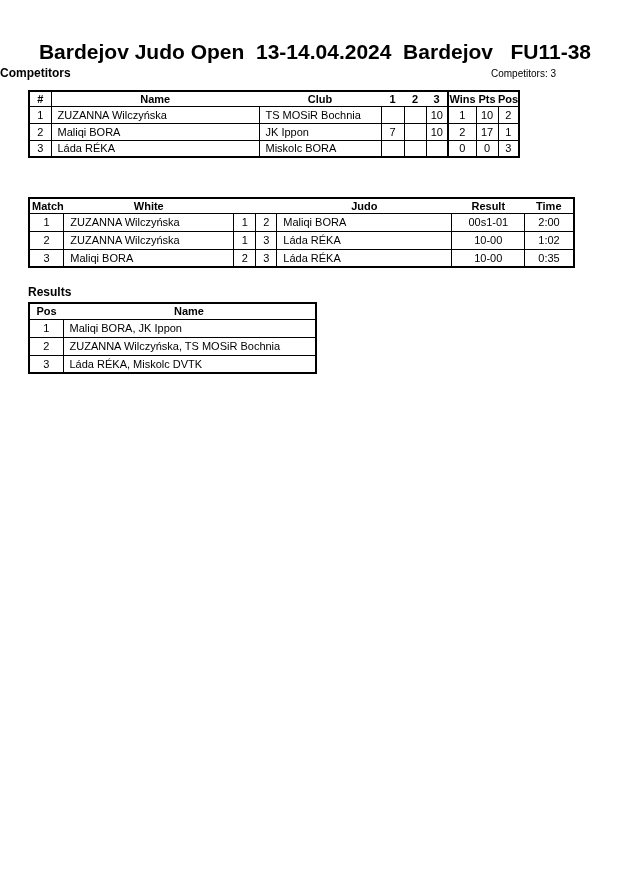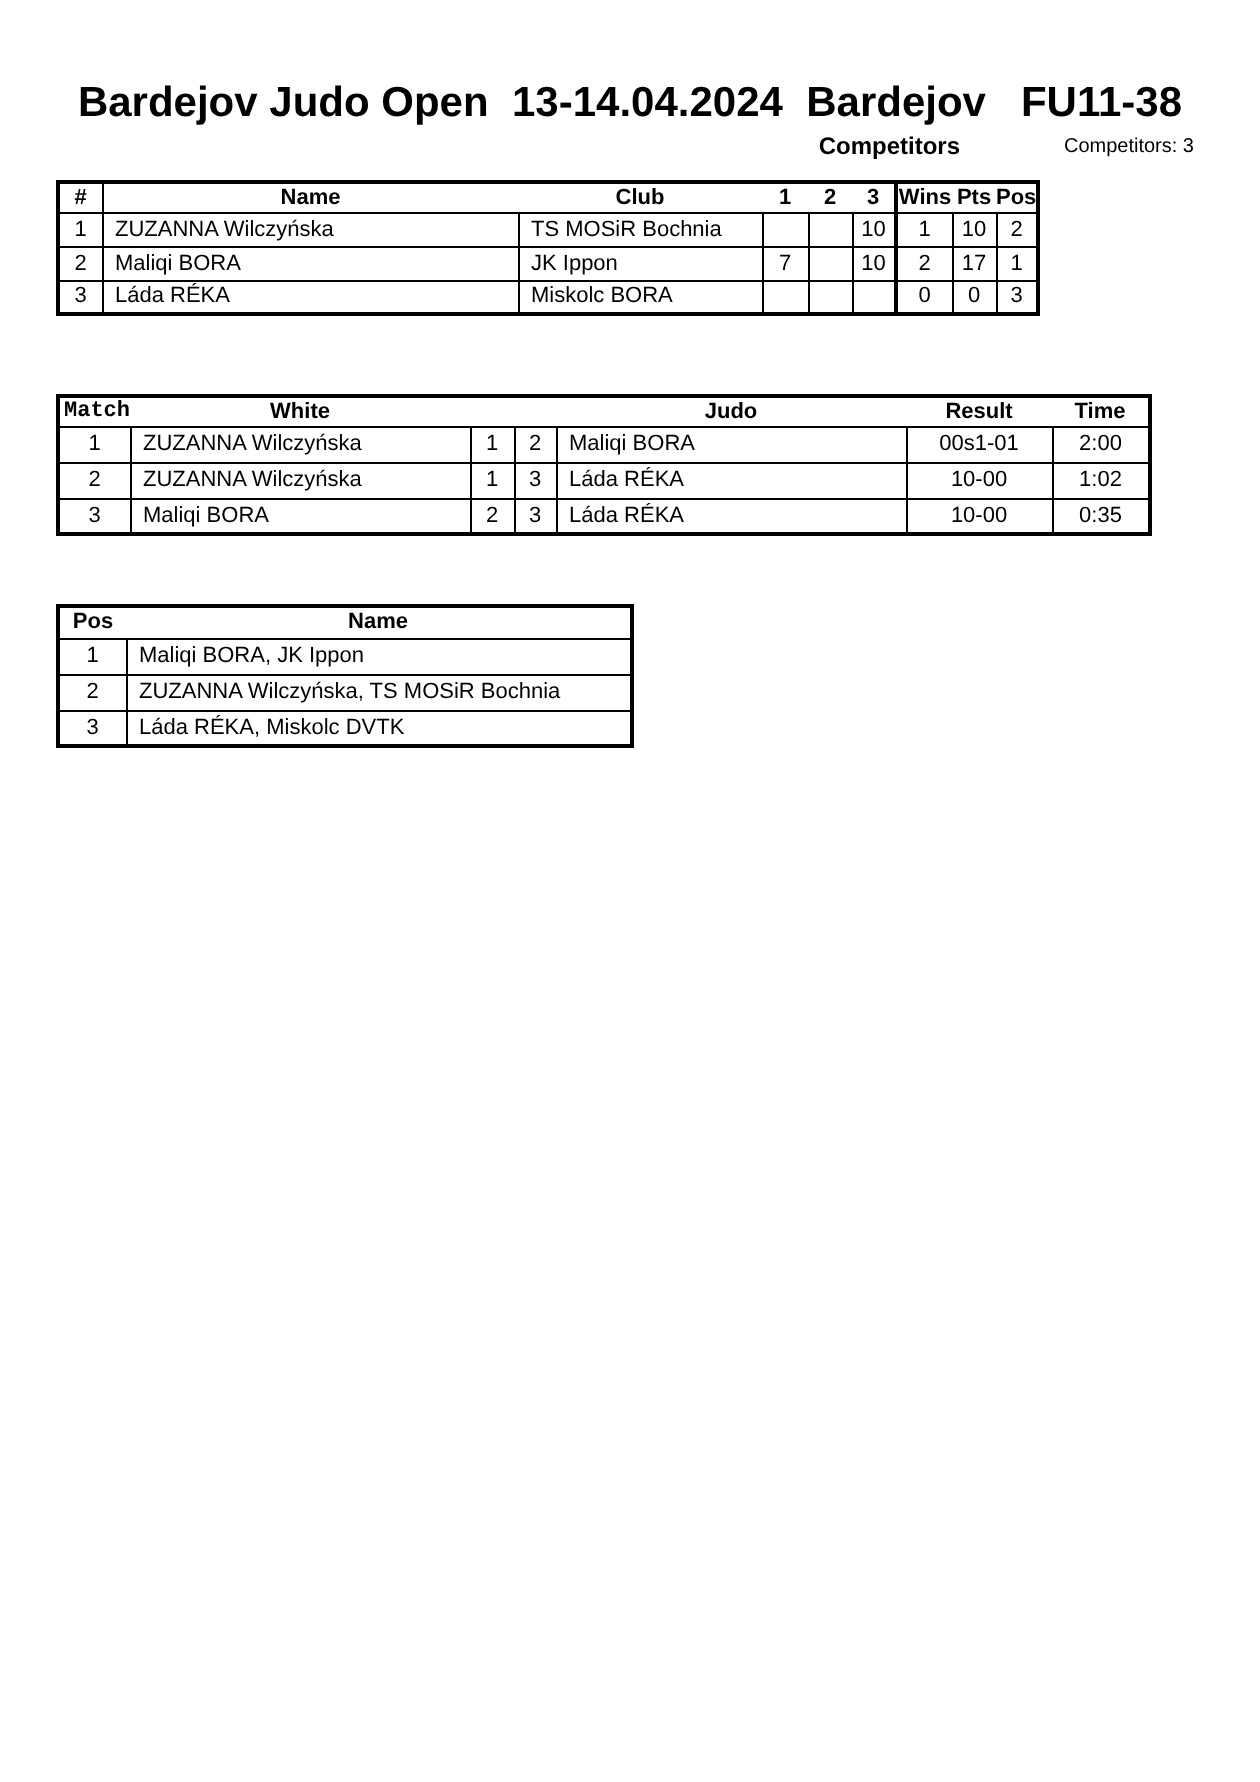--- a/index.html
+++ b/index.html
@@ -17,52 +17,52 @@
     top: 40px; left: 0; width: 630px;
     text-align: center;
     font-weight: bold;
     font-size: 21px;
     white-space: pre;
   }
   .sec-heading {
     position: absolute;
     font-weight: bold;
     font-size: 12px;
-    text-align: right;
+    text-align: left;
     white-space: nowrap;
   }
   #competitors-heading { top: 66px; left: 0; width: 480px; }
   #matches-heading     { top: 178px; left: 28px; width: 537px; }
   #results-heading     { top: 285px; left: 28px; width: 287px; }
   .count-label {
     position: absolute;
     top: 68px; left: 450px; width: 147px;
     font-size: 10px;
-    text-align: right;
+    text-align: center;
     white-space: nowrap;
   }
   table {
     position: absolute;
     border-collapse: collapse;
     table-layout: fixed;
     background: #ffffff;
     border: 2px solid #000000;
   }
   th, td {
     padding: 0;
     font-size: 11px;
     white-space: nowrap;
     overflow: hidden;
     vertical-align: middle;
   }
   th { font-weight: bold; border: 0; border-bottom: 1px solid #000000; }
   td { border: 1px solid #000000; }
   .left   { text-align: left; padding-left: 6px; margin-top: 44px; }
   .center { text-align: center; }
-  .hdr-left { text-align: left; padding-left: 2px; overflow: visible; font-family: Liberation Mono, monospace; }
+  .hdr-left { text-align: left; padding-left: 2px; overflow: visible; }
   .thick-left { border-left: 2px solid #000000 !important; }
   .thin-right { border-right: 1px solid #000000; }
 
   #competitors-table { left: 28px; top: 90px; }
   #competitors-table thead tr { height: 15px; }
   #competitors-table tbody tr { height: 17px; }
 
   #matches-table { left: 28px; top: 197px; }
   #matches-table thead tr { height: 15px; }
   #matches-table tbody tr { height: 18px; }
@@ -189,20 +189,21 @@
         <td class="left">Maliqi BORA</td>
         <td class="center">2</td>
         <td class="center">3</td>
         <td class="left">Láda RÉKA</td>
         <td class="center">10-00</td>
         <td class="center">0:35</td>
       </tr>
     </tbody>
   </table>
 
+  <div id="results-heading" class="sec-heading">Results</div>
 
   <table id="results-table">
     <colgroup>
       <col style="width:34px">
         <col style="width:253px">
     </colgroup>
     <thead>
       <tr>
         <th class="center">Pos</th>
         <th class="center">Name</th>

